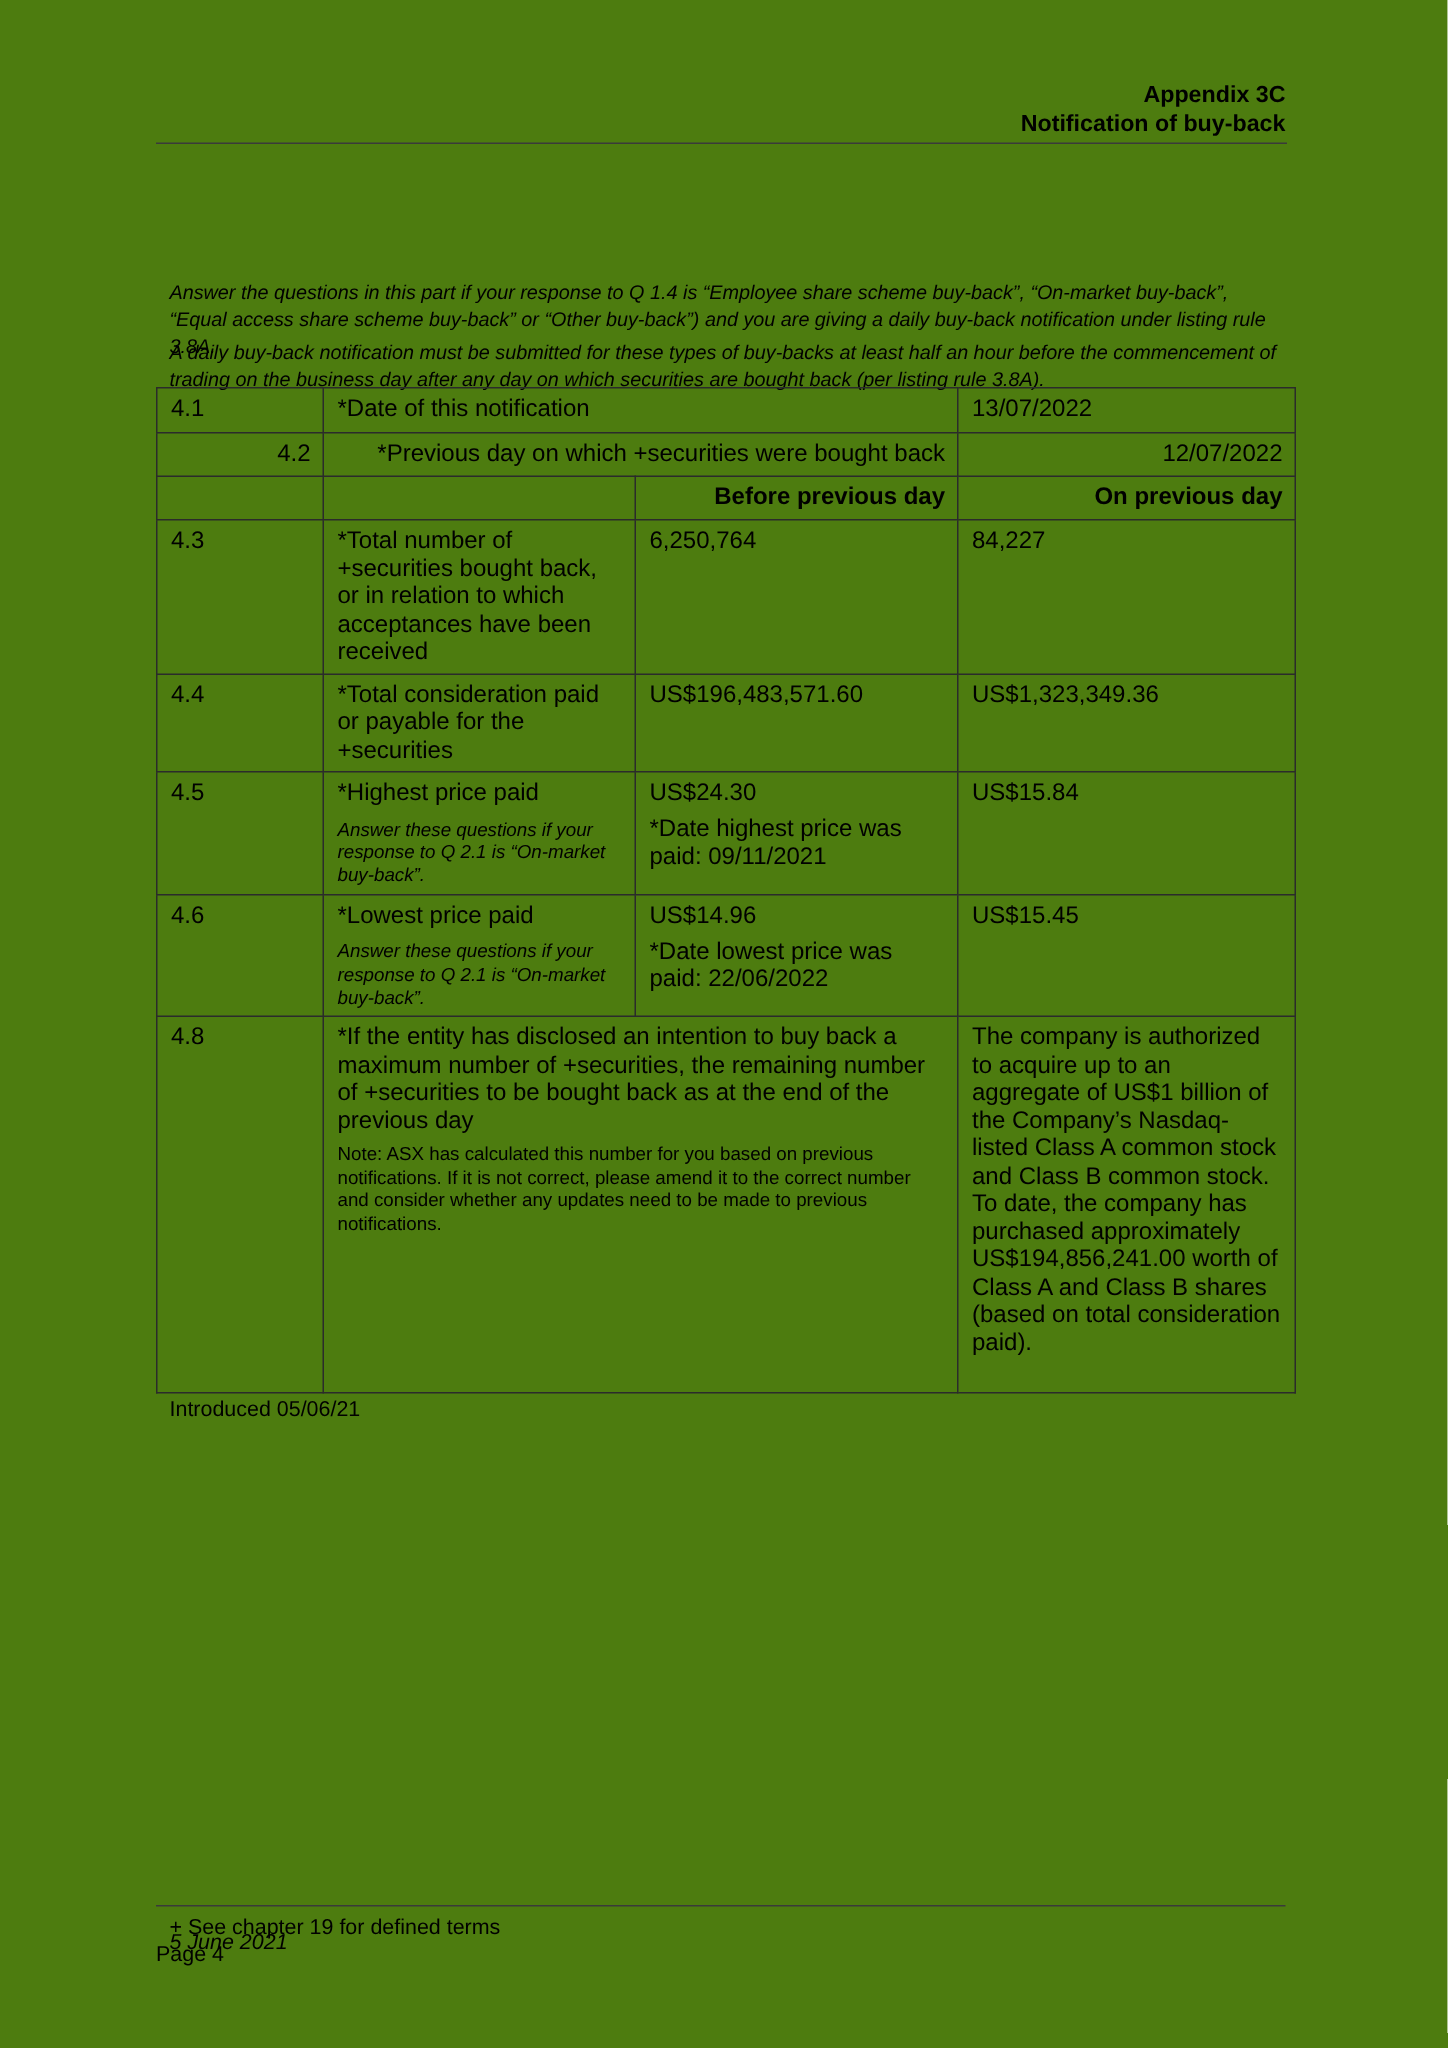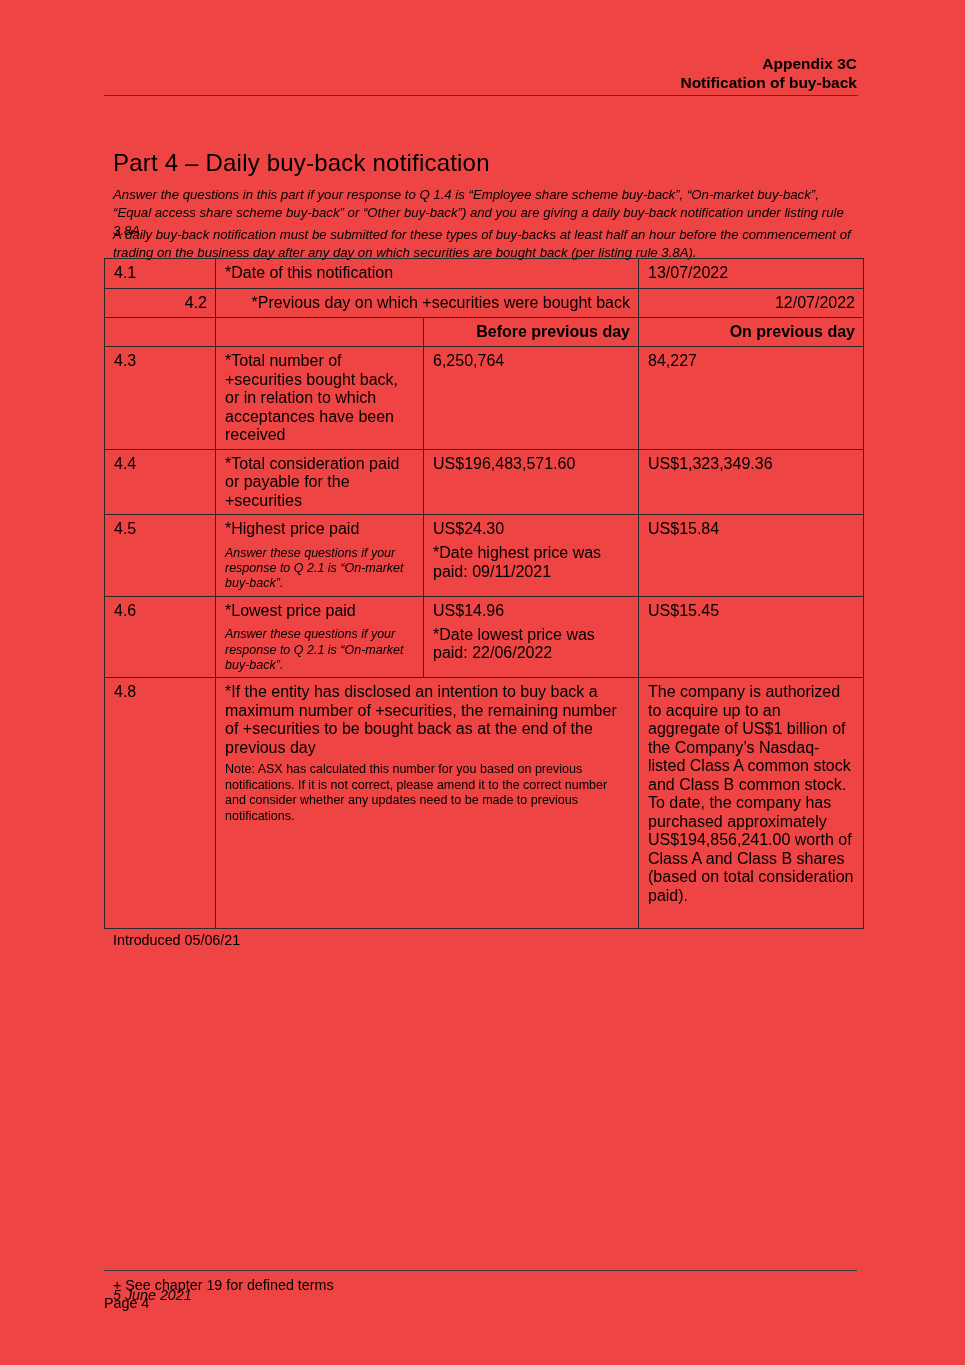--- a/index.html
+++ b/index.html
@@ -1,20 +1,20 @@
 <!DOCTYPE html>
 <html><head>
 <meta charset="utf-8">
 <style>
   * { margin:0; padding:0; box-sizing:border-box; }
   html,body { background:#fff; }
   body { font-family:"Liberation Sans","DejaVu Sans",sans-serif; color:#111; }
   .page {
     position:relative; width:965px; height:1365px;
-    background:#ef4444; overflow:hidden;
+    background:#4d7c0f; overflow:hidden;
   }
   
   .doc-header {
     position:absolute; top:54px; left:104px; width:753px;
     text-align:right; font-weight:bold; font-size:15.5px; line-height:19px; color:#000;
   }
   .header-rule {
     position:absolute; top:95px; left:104px; width:754px; height:0;
     border-top:1.4px solid #3a3a3a;
   }
@@ -69,21 +69,20 @@
 <body>
 
 <div class="page">
 
   <div class="doc-header">
     <div>Appendix 3C</div>
     <div>Notification of buy-back</div>
   </div>
   <div class="header-rule"></div>
 
-  <div class="part-title">Part 4 – Daily buy-back notification</div>
 
   <div class="intro p1">Answer the questions in this part if your response to Q 1.4 is “Employee share scheme buy-back”, “On-market buy-back”, “Equal access share scheme buy-back” or “Other buy-back”) and you are giving a daily buy-back notification under listing rule 3.8A.</div>
   <div class="intro p2">A daily buy-back notification must be submitted for these types of buy-backs at least half an hour before the commencement of trading on the business day after any day on which securities are bought back (per listing rule 3.8A).</div>
 
   <table class="buyback">
     <colgroup>
       <col style="width:111px">
         <col style="width:208px">
         <col style="width:215px">
         <col style="width:225px">

